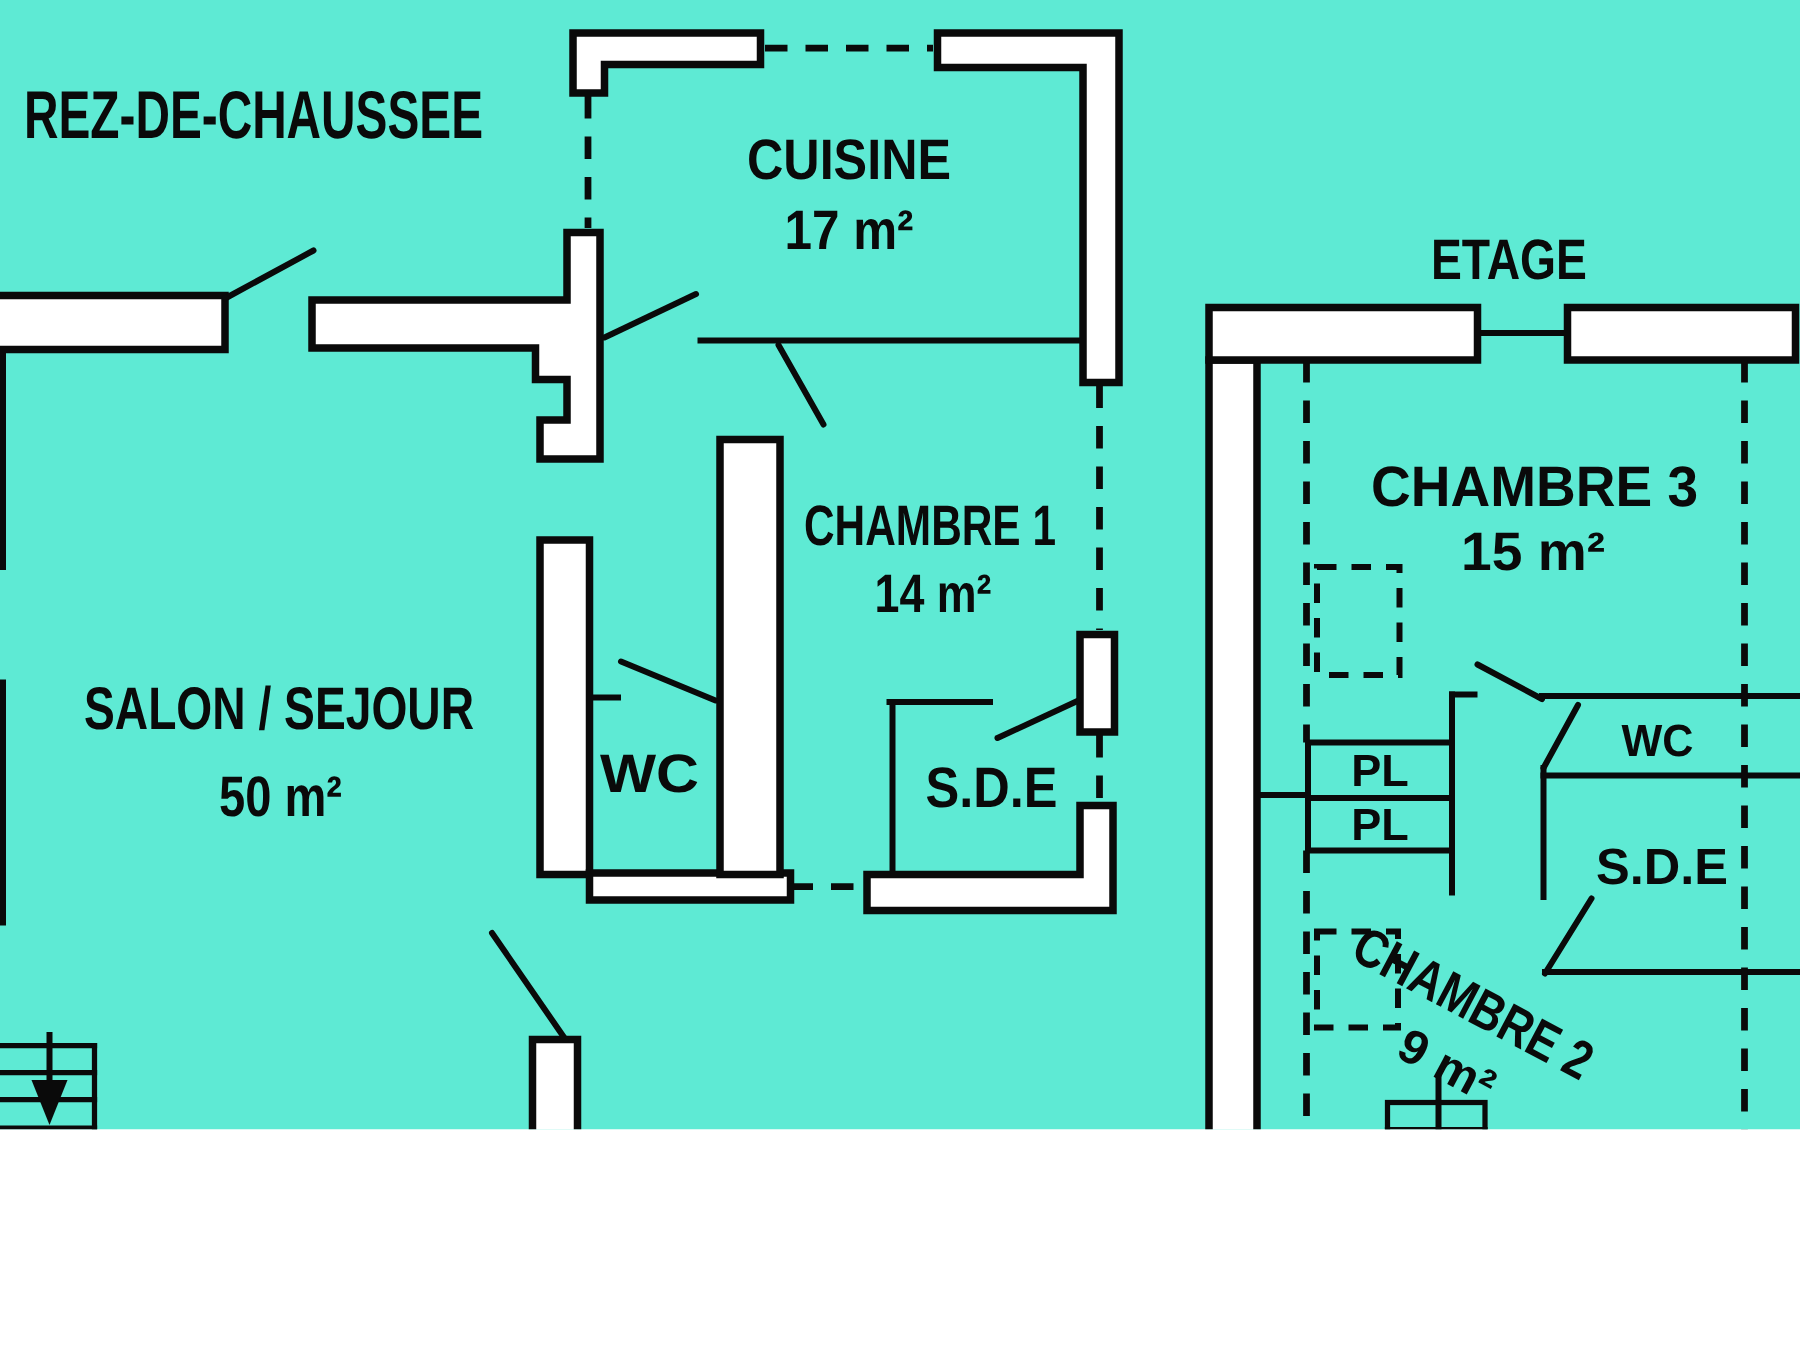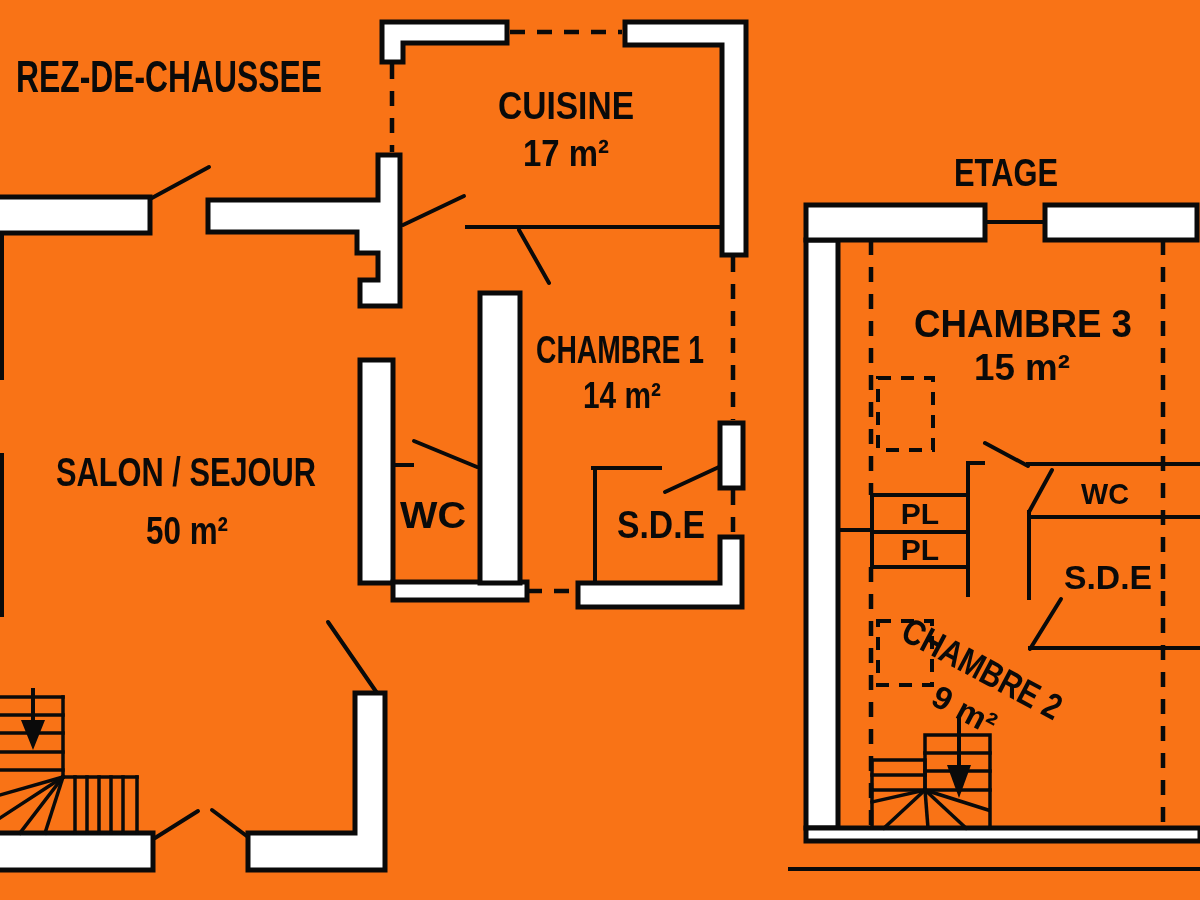--- a/index.html
+++ b/index.html
@@ -1,16 +1,16 @@
 <!DOCTYPE html>
 <html><head>
 <meta charset="utf-8">
 <style>
   html,body{margin:0;padding:0;background:#ffffff;}
-  .plan-wrap{position:relative;width:1200px;height:900px;background:#f97316;overflow:hidden;text-align:center;}
+  .plan-wrap{position:relative;width:1200px;height:753px;background:#5eead4;overflow:hidden;text-align:center;}
   svg{display:block;}
   .wall{fill:#ffffff;stroke:#0a0a0a;stroke-width:5;stroke-linejoin:miter;}
   .thin{fill:none;stroke:#0a0a0a;stroke-width:4;stroke-linecap:square;}
   .leaf{fill:none;stroke:#0a0a0a;stroke-width:4;stroke-linecap:round;}
   .dash{fill:none;stroke:#0a0a0a;stroke-width:4.5;stroke-dasharray:15 12;}
   .dashsq{fill:none;stroke:#0a0a0a;stroke-width:4;stroke-dasharray:13 10;}
   .step{fill:none;stroke:#0a0a0a;stroke-width:3.5;stroke-linecap:square;}
   .arrowline{fill:none;stroke:#0a0a0a;stroke-width:4;}
   .arrowhead{fill:#0a0a0a;stroke:none;}
   .lbl{font-family:"Liberation Sans","DejaVu Sans",sans-serif;font-weight:bold;fill:#0a0a0a;text-anchor:middle;}

